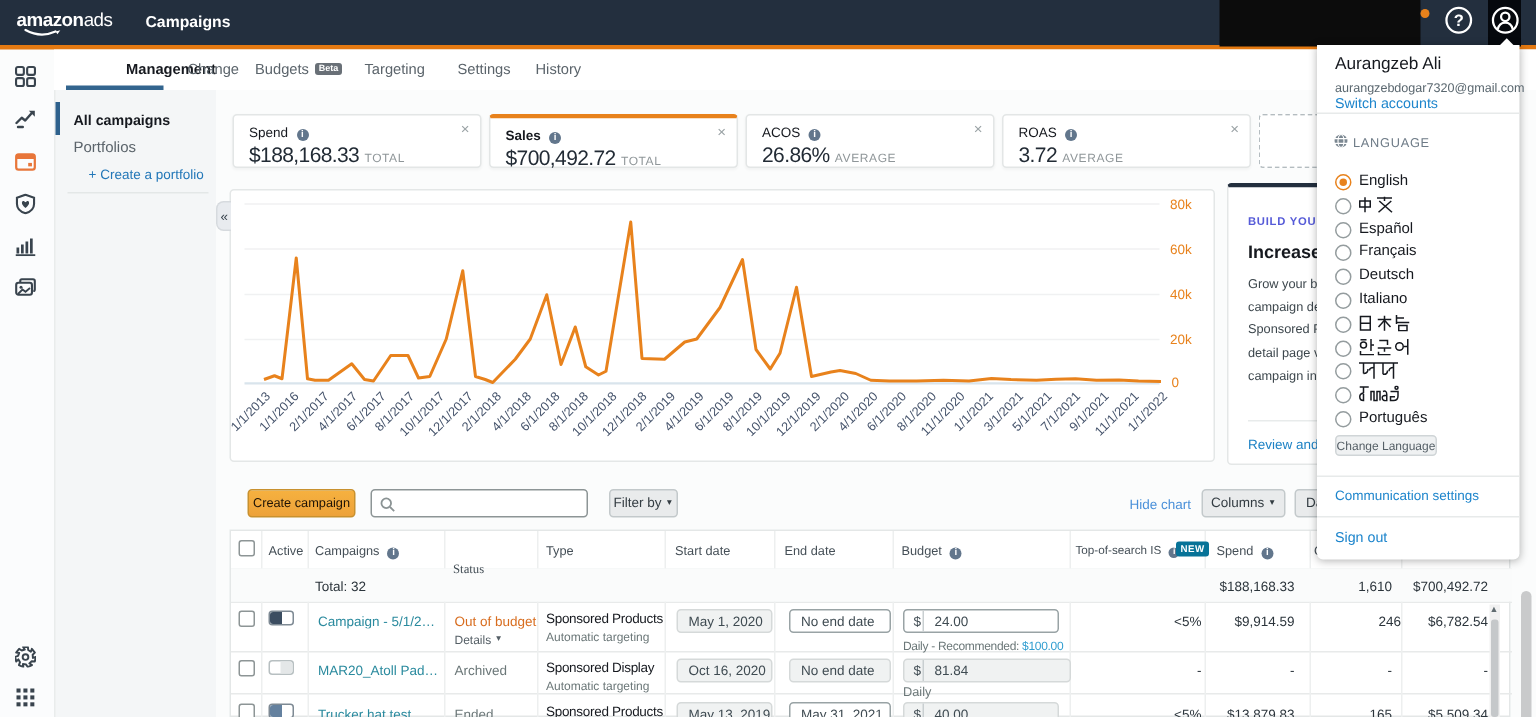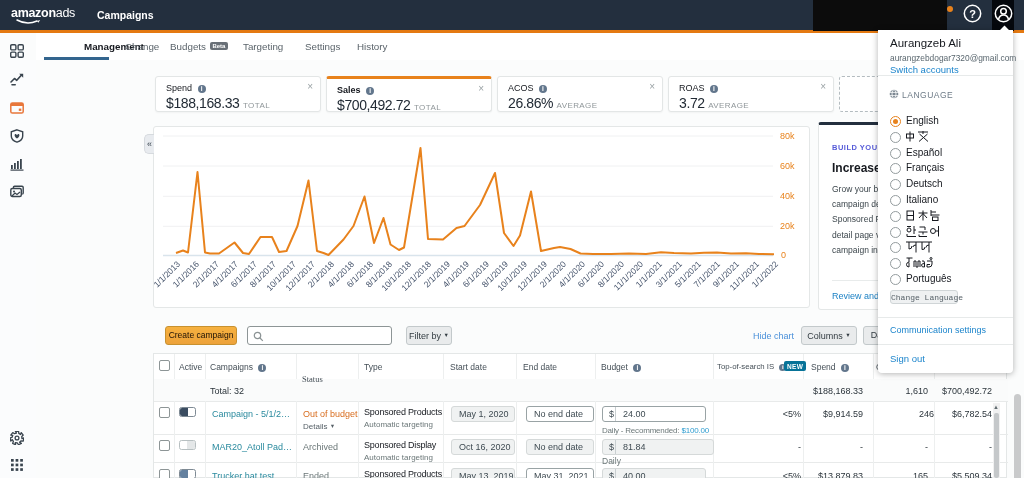--- a/index.html
+++ b/index.html
@@ -102,21 +102,21 @@
 #dropdown { position:absolute; left:878px; top:30px; width:135px; height:343px; background:#fff; border-radius:0 0 4px 4px; box-shadow:0 1px 6px rgba(0,0,0,0.3); z-index:50; }
 #dropdown .name { position:absolute; left:12px; top:7px; font-size:11.5px; color:#16191f; }
 #dropdown .email { position:absolute; left:12px; top:23px; font-size:8.4px; color:#5a676f; }
 #dropdown .blue { color:#1d85cc; }
 #dropdown .ddiv { position:absolute; left:0; width:135px; height:1px; background:#e7eaea; }
 #dropdown .langlbl { position:absolute; left:24px; top:60px; font-size:8.5px; letter-spacing:0.5px; color:#6e7b87; }
 .radio { position:absolute; left:12px; width:11px; height:11px; border:1px solid #949c9e; border-radius:50%; background:#fff; }
 .radio.sel { border:1.5px solid #e8821c; }
 .radio.sel::after { content:""; position:absolute; left:2px; top:2px; width:5px; height:5px; border-radius:50%; background:#e8821c; }
 .rlabel { position:absolute; left:28px; font-size:10px; color:#16191f; }
-#chglang { position:absolute; left:12px; top:260px; width:68px; height:14px; background:#eff1f2; border:1px solid #d0d5d7; border-radius:3px; font-size:8px; color:#555f66; text-align:center; line-height:13px; white-space:nowrap;font-family:Liberation Mono, monospace; }
+#chglang { position:absolute; left:12px; top:260px; width:68px; height:14px; background:#eff1f2; border:1px solid #d0d5d7; border-radius:3px; font-size:8px; color:#555f66; text-align:center; line-height:13px; white-space:nowrap; }
 </style>
 </head>
 <body>
 <div id="page">
 
   <div id="topbar"></div>
   <div id="orangeline"></div>
   <div id="logo"><b>amazon</b>ads</div>
   <svg class="abs" style="left:16px;top:19px;" width="26" height="8" viewBox="0 0 26 8">
     <path d="M1,1 Q11,6.5 21,2" stroke="#fff" stroke-width="1.5" fill="none" stroke-linecap="round"></path>
@@ -191,20 +191,27 @@
         <rect x="1" y="5.6" width="2.7" height="2.7"></rect>
           <rect x="5.6" y="5.6" width="2.7" height="2.7"></rect>
           <rect x="10.2" y="5.6" width="2.7" height="2.7"></rect>
         <rect x="1" y="10.2" width="2.7" height="2.7"></rect>
           <rect x="5.6" y="10.2" width="2.7" height="2.7"></rect>
           <rect x="10.2" y="10.2" width="2.7" height="2.7"></rect>
       </g>
     </svg>
   </div>
 
+  <div id="panel">
+    <div id="sel-bar"></div>
+    <div class="item1">All campaigns</div>
+    <div class="item2">Portfolios</div>
+    <div class="item3">+ Create a portfolio</div>
+    <div class="pdiv"></div>
+  </div>
 
   <div id="content">
 
     <div class="mcard" style="left:11px;">
       <div class="lbl">Spend <i class="icircle">i</i></div>
         <div class="x">×</div>
       <div class="val">$188,168.33 <span class="unit">TOTAL</span></div>
     </div>
     <div class="mcard sel" style="left:182px;">
       <div class="lbl">Sales <i class="icircle">i</i></div>

